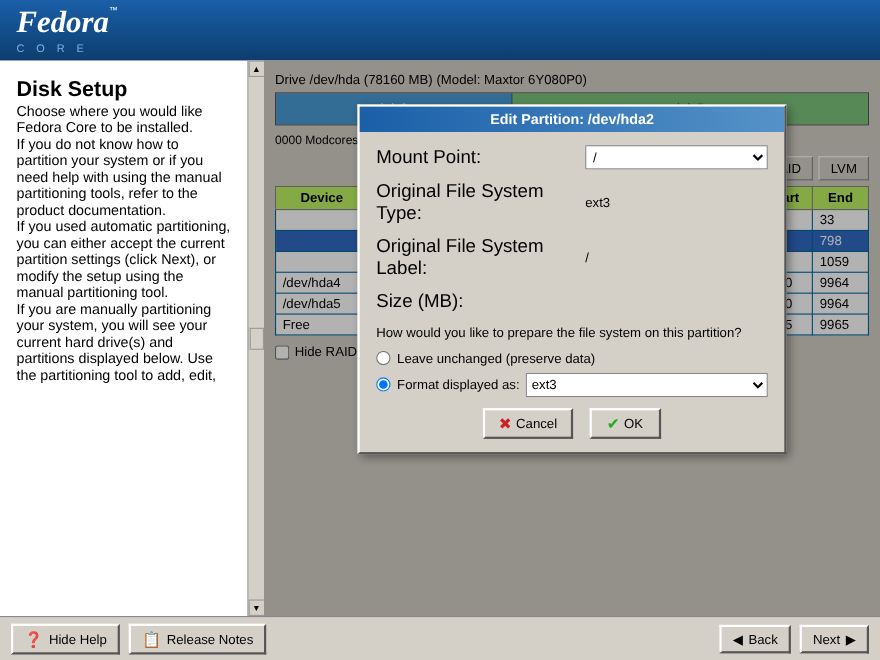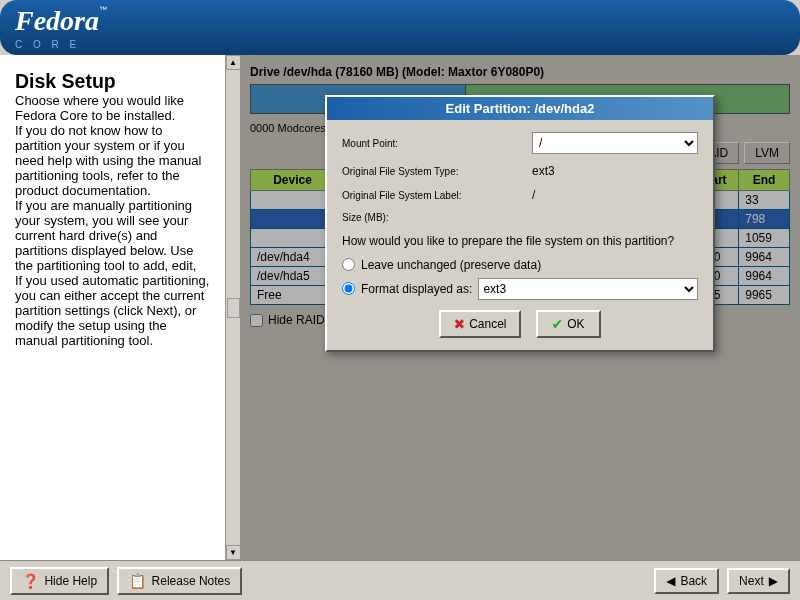--- a/index.html
+++ b/index.html
@@ -5,21 +5,20 @@
     * { box-sizing: border-box; margin: 0; padding: 0; }
     body { width: 800px; height: 600px; overflow: hidden; font-family: sans-serif; font-size: 13px; background: #d4d0c8; }
 
     
     #header {
       background: linear-gradient(180deg, #1a5fa8 0%, #0d3d6e 100%);
       height: 55px;
       display: flex;
       align-items: center;
       padding: 0 15px;
-      border-radius: 17px;
     }
     #logo {
       display: flex;
       align-items: center;
     }
     .logo-fedora {
       color: white;
       font-size: 28px;
       font-weight: bold;
       font-style: italic;
@@ -46,21 +45,21 @@
     
     #right-panel {
       flex: 1;
       background: #d4d0c8;
       padding: 10px;
       position: relative;
     }
 
     .drive-label {
       font-size: 12px;
-      font-weight: bold;
+      font-weight: normal;
       margin-bottom: 5px;
     }
 
     .drive-bar {
       display: flex;
       height: 30px;
       border: 1px solid #555;
       margin-bottom: 8px;
     }
     .drive-partition-hda2 {
@@ -197,21 +196,21 @@
     .modal-body {
       padding: 12px 15px;
     }
     .modal-row {
       display: flex;
       align-items: center;
       margin-bottom: 10px;
     }
     .modal-label {
       width: 190px;
-      font-size: 10px;
+      font-size: 17px;
     }
     .modal-value {
       font-size: 12px;
       flex: 1;
     }
     .modal-select {
       flex: 1;
       height: 22px;
       border: 1px solid #888;
       background: white;
@@ -343,22 +342,22 @@
   </div>
 </div>
 
 <div id="main">
 
   <div id="left-panel-wrapper">
     <div id="left-content">
       <h2>Disk Setup</h2>
       <p>Choose where you would like Fedora Core to be installed.</p>
       <p>If you do not know how to partition your system or if you need help with using the manual partitioning tools, refer to the product documentation.</p>
+      <p>If you used automatic partitioning, you can either accept the current partition settings (click Next), or modify the setup using the manual partitioning tool.</p>
       <p>If you are manually partitioning your system, you will see your current hard drive(s) and partitions displayed below. Use the partitioning tool to add, edit,</p>
-      <p>If you used automatic partitioning, you can either accept the current partition settings (click Next), or modify the setup using the manual partitioning tool.</p>
     </div>
     <div id="left-scrollbar">
       <div class="scroll-arrow">▲</div>
       <div style="flex:1;width:100%;background:#d4d0c8;"></div>
       <div class="scroll-thumb"></div>
       <div style="flex:1;width:100%;background:#d4d0c8;"></div>
       <div class="scroll-arrow">▼</div>
     </div>
   </div>
 

